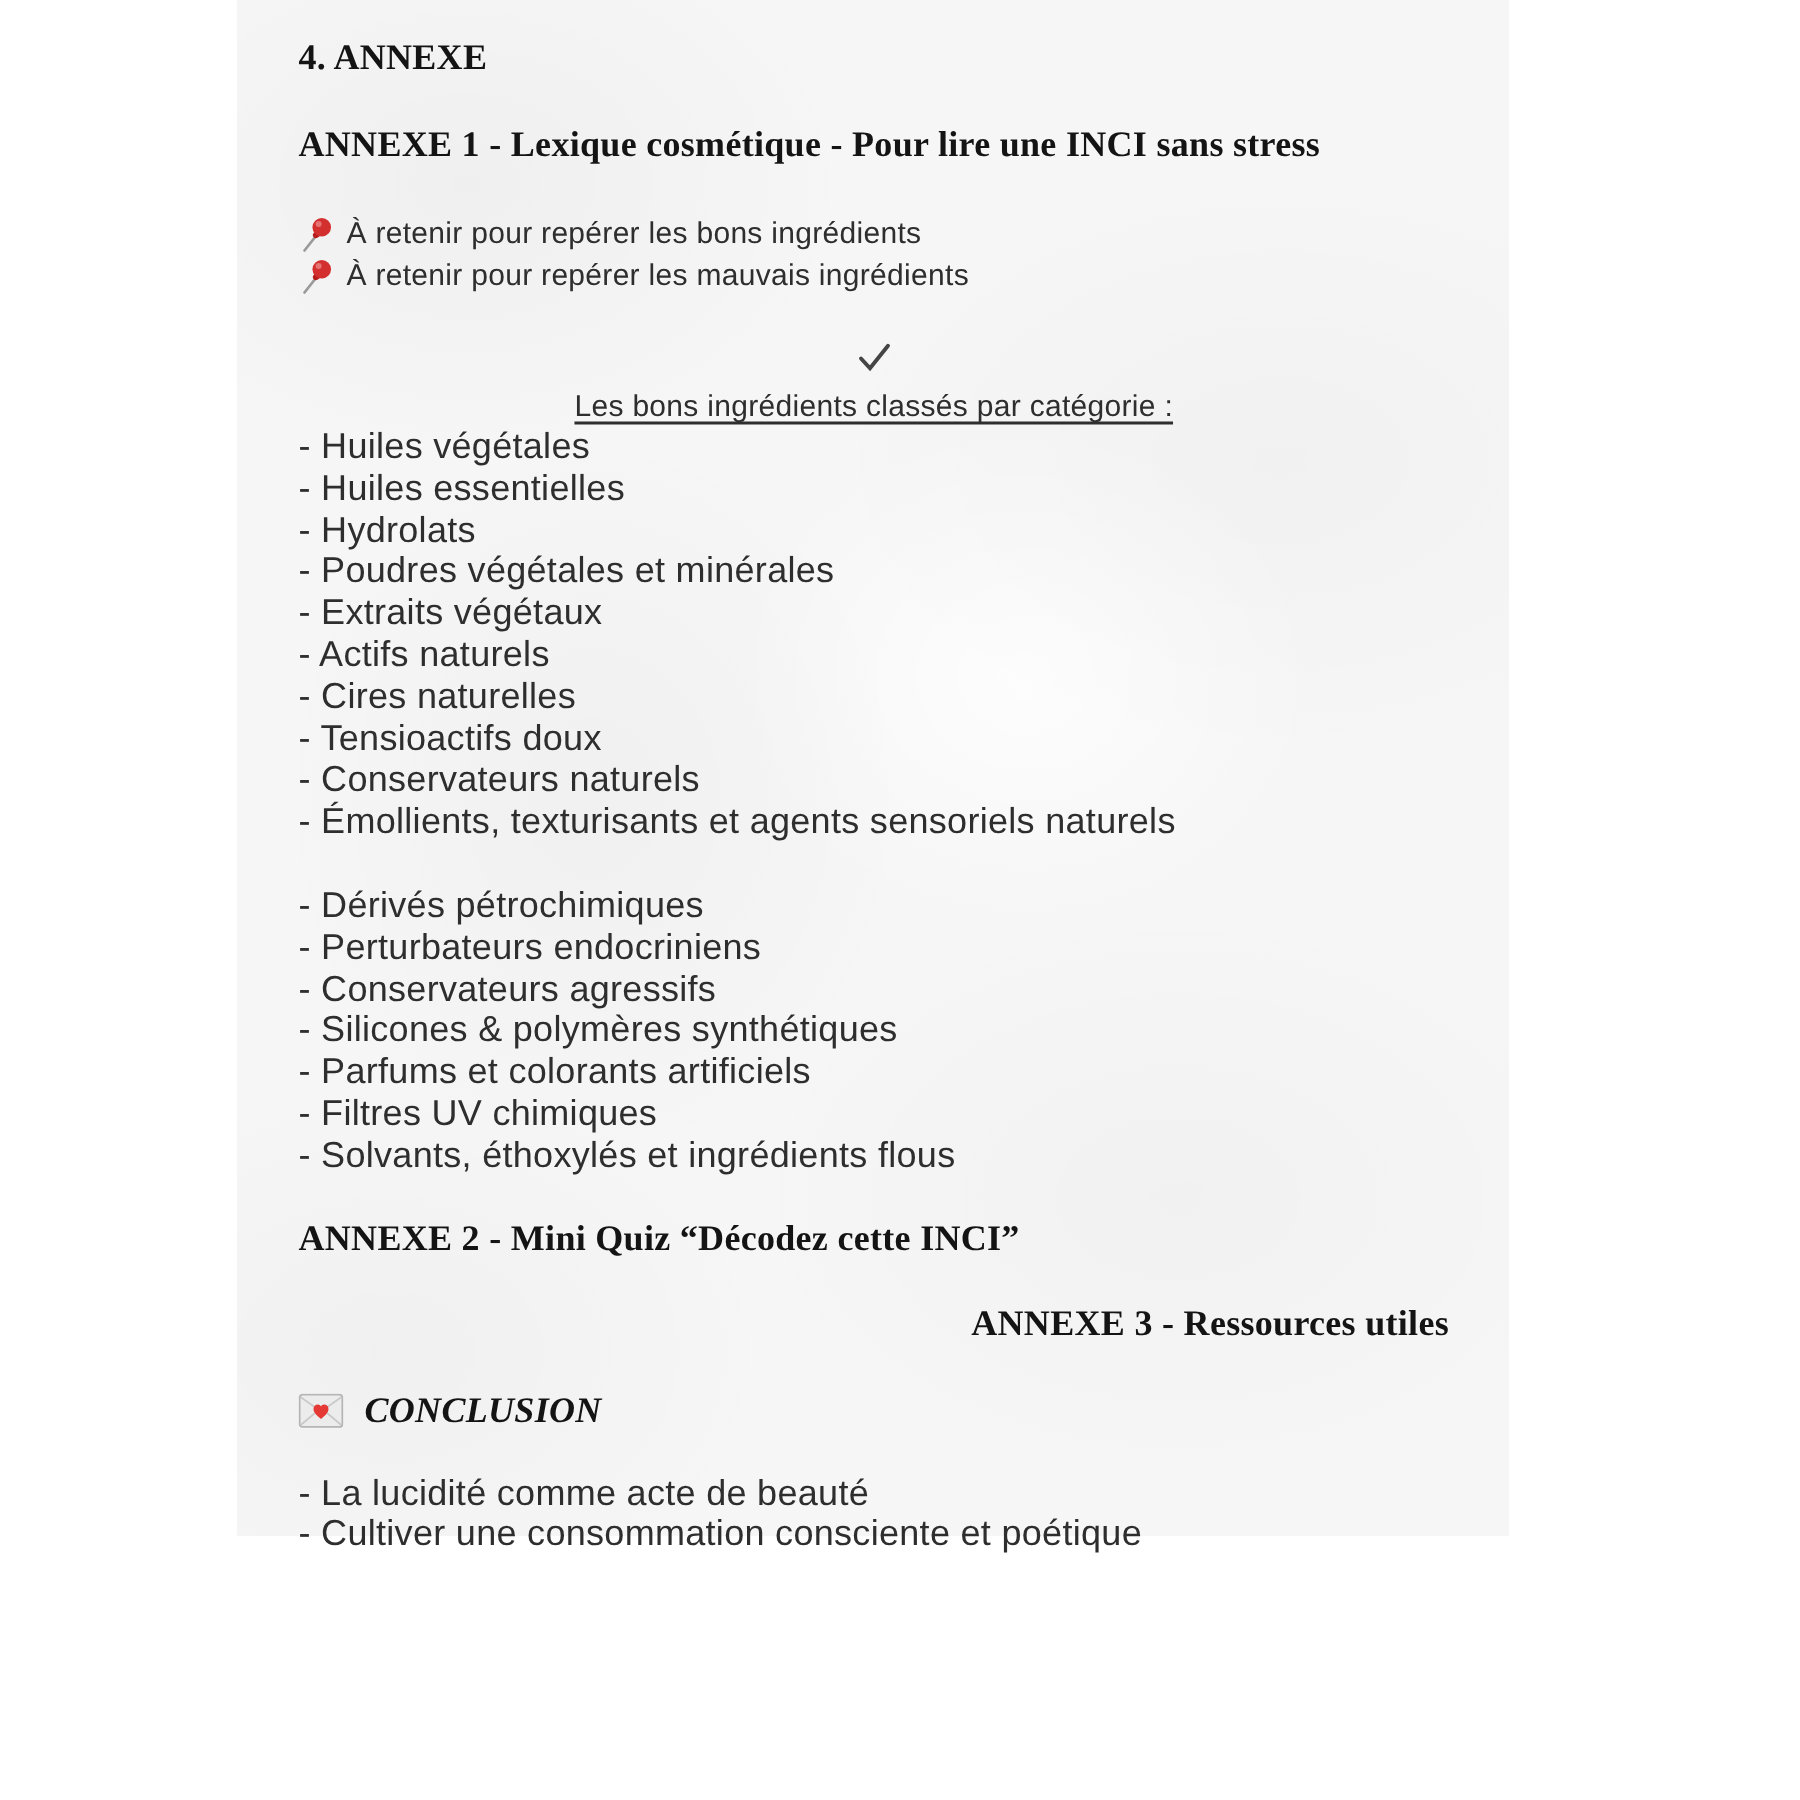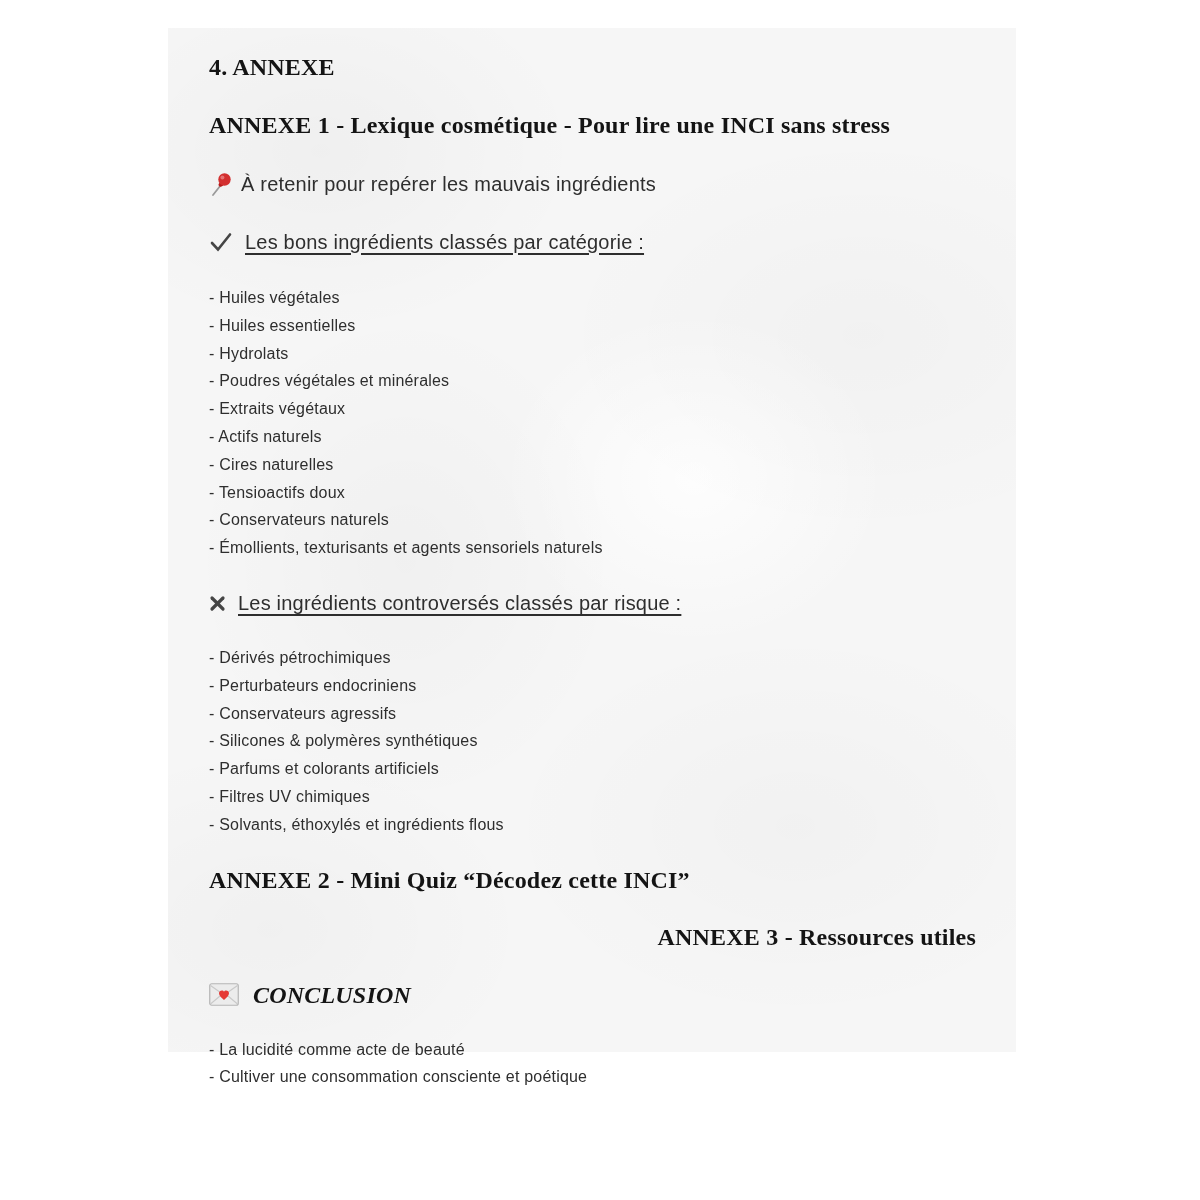--- a/index.html
+++ b/index.html
@@ -10,34 +10,33 @@
     .canvas {
       position: relative;
       width: 1200px;
       height: 1200px;
       margin: 0 auto;
       background: #ffffff;
       overflow: hidden;
     }
     .paper {
       position: absolute;
-      left: 168px;
+      left: 158px;
       top: 0;
       width: 848px;
       height: 1024px;
       padding: 24px 40px 0 41px;
       background:
         radial-gradient(ellipse 420px 300px at 18% 12%, rgba(0,0,0,0.028), transparent 62%),
         radial-gradient(ellipse 520px 340px at 82% 30%, rgba(0,0,0,0.020), transparent 60%),
         radial-gradient(ellipse 360px 420px at 28% 52%, rgba(0,0,0,0.024), transparent 60%),
         radial-gradient(ellipse 300px 260px at 62% 44%, rgba(255,255,255,0.8), transparent 65%),
         radial-gradient(ellipse 480px 320px at 74% 78%, rgba(0,0,0,0.020), transparent 62%),
         radial-gradient(ellipse 420px 300px at 12% 88%, rgba(0,0,0,0.022), transparent 62%),
         #f6f6f6;
-      margin-top: 28px;
     }
     .serif-heading {
       font-family: "Liberation Serif", "DejaVu Serif", serif;
       font-weight: bold;
       font-size: 24px;
       line-height: 30px;
       color: #141414;
       letter-spacing: 0.2px;
     }
     .h-main     { margin-bottom: 28px; }
@@ -60,55 +59,67 @@
       height: 28px;
     }
     .pin-row .icn { flex: 0 0 auto; display: inline-flex; }
 
     .sub-heading {
       display: flex;
       align-items: center;
       gap: 12px;
       height: 28px;
       margin-bottom: 28px;
+      flex-direction: column;
     }
     .sub-heading.bad { margin-bottom: 26px; }
     .sub-heading .label {
       font-size: 20px;
       color: #2e2e2e;
       letter-spacing: 0.2px;
       text-decoration: underline;
       text-underline-offset: 4px;
       text-decoration-thickness: 1.5px;
     }
     ul.plain {
       list-style: none;
       margin-bottom: 28px;
     }
     ul.plain.bad-list { margin-bottom: 26px; }
     ul.plain.conclusion-list { margin-bottom: 0; }
     ul.plain li {
-      font-size: 16px;
+      font-size: 24px;
       line-height: 27.8px;
       color: #2e2e2e;
       letter-spacing: 0.2px;
     }
     .icn svg { display: block; }
   </style>
 </head>
 <body>
 
 <div class="canvas">
   <div class="paper">
 
     <div class="serif-heading h-main">4. ANNEXE</div>
 
     <div class="serif-heading h-annexe1">ANNEXE 1 - Lexique cosmétique - Pour lire une INCI sans stress</div>
 
     <div class="pin-block">
+      <div class="pin-row">
+        <span class="icn">
+          <svg width="23" height="26" viewBox="0 0 23 26">
+            <line x1="4" y1="24" x2="11.5" y2="14.5" stroke="#9a9a9a" stroke-width="1.8" stroke-linecap="round"></line>
+            <ellipse cx="12.5" cy="13" rx="3.2" ry="2.2" fill="#b71c1c" transform="rotate(-38 12.5 13)"></ellipse>
+            <circle cx="15.5" cy="8.5" r="6.2" fill="#d32f2f"></circle>
+            <circle cx="13.4" cy="6.4" r="2" fill="#e57373"></circle>
+          </svg>
+        </span>
+        <span class="body-text">À retenir pour repérer les bons ingrédients</span>
+      </div>
       <div class="pin-row">
         <span class="icn">
           <svg width="23" height="26" viewBox="0 0 23 26">
             <line x1="4" y1="24" x2="11.5" y2="14.5" stroke="#9a9a9a" stroke-width="1.8" stroke-linecap="round"></line>
             <ellipse cx="12.5" cy="13" rx="3.2" ry="2.2" fill="#b71c1c" transform="rotate(-38 12.5 13)"></ellipse>
             <circle cx="15.5" cy="8.5" r="6.2" fill="#d32f2f"></circle>
             <circle cx="13.4" cy="6.4" r="2" fill="#e57373"></circle>
           </svg>
         </span>
         <span class="body-text">À retenir pour repérer les mauvais ingrédients</span>
@@ -130,29 +141,20 @@
       <li>- Hydrolats</li>
       <li>- Poudres végétales et minérales</li>
       <li>- Extraits végétaux</li>
       <li>- Actifs naturels</li>
       <li>- Cires naturelles</li>
       <li>- Tensioactifs doux</li>
       <li>- Conservateurs naturels</li>
       <li>- Émollients, texturisants et agents sensoriels naturels</li>
     </ul>
 
-    <div class="sub-heading bad">
-      <span class="icn">
-        <svg width="17" height="17" viewBox="0 0 17 17">
-          <line x1="3" y1="3" x2="14" y2="14" stroke="#454545" stroke-width="3.2" stroke-linecap="round"></line>
-          <line x1="14" y1="3" x2="3" y2="14" stroke="#454545" stroke-width="3.2" stroke-linecap="round"></line>
-        </svg>
-      </span>
-      <span class="label">Les ingrédients controversés classés par risque :</span>
-    </div>
 
     <ul class="plain bad-list">
       <li>- Dérivés pétrochimiques</li>
       <li>- Perturbateurs endocriniens</li>
       <li>- Conservateurs agressifs</li>
       <li>- Silicones &amp; polymères synthétiques</li>
       <li>- Parfums et colorants artificiels</li>
       <li>- Filtres UV chimiques</li>
       <li>- Solvants, éthoxylés et ingrédients flous</li>
     </ul>

